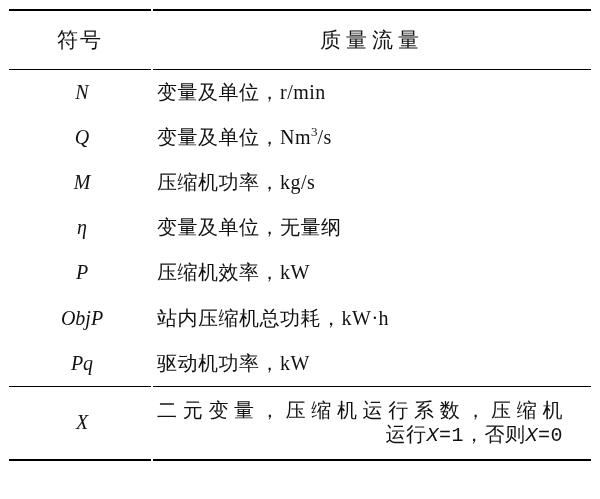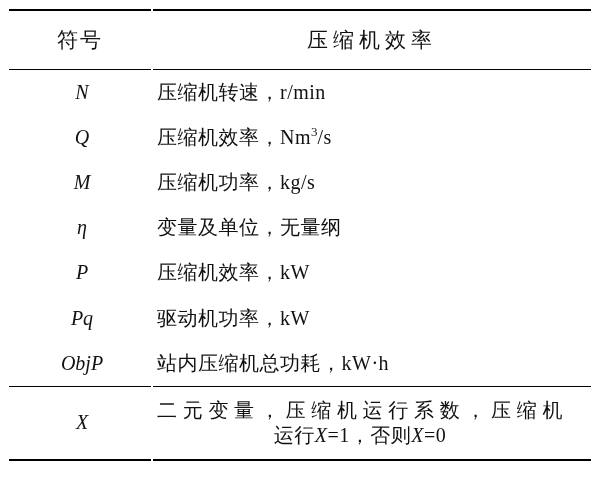--- a/index.html
+++ b/index.html
@@ -59,71 +59,71 @@
     height: 75px;
     font-size: 20px;
   }
   tr.xrow td.desc { line-height: 25px; }
   .line1 {
     display: block;
     text-align: justify;
     text-align-last: justify;
     font-family: Liberation Serif, serif;
   }
-  .line2 { display: block; text-align: center; }
+  .line2 { display: block; text-align: right; font-family: Liberation Mono, monospace; }
 </style>
 </head>
 <body>
 
 <table class="nomenclature">
   <colgroup>
     <col class="c-sym">
     <col class="c-desc">
   </colgroup>
 
   <tbody>
       <tr class="head">
     <th class="h-sym">符号</th>
-    <th class="h-desc">压缩机效率</th>
+    <th class="h-desc">质量流量</th>
   </tr>
 
   <tr class="body">
     <td class="sym"><i>N</i></td>
-    <td class="desc"><span>压缩机转速，r/min</span><sup></sup><span></span></td>
+    <td class="desc"><span>变量及单位，r/min</span><sup></sup><span></span></td>
   </tr>
 
   <tr class="body">
     <td class="sym"><i>Q</i></td>
-    <td class="desc"><span>压缩机效率，Nm</span><sup>3</sup><span>/s</span></td>
+    <td class="desc"><span>变量及单位，Nm</span><sup>3</sup><span>/s</span></td>
   </tr>
 
   <tr class="body">
     <td class="sym"><i>M</i></td>
     <td class="desc"><span>压缩机功率，kg/s</span><sup></sup><span></span></td>
   </tr>
 
   <tr class="body">
     <td class="sym"><i>η</i></td>
     <td class="desc"><span>变量及单位，无量纲</span><sup></sup><span></span></td>
   </tr>
 
 
   <tr class="body">
     <td class="sym"><i>P</i></td>
     <td class="desc"><span>压缩机效率，kW</span><sup></sup><span></span></td>
   </tr>
 
   <tr class="body">
-    <td class="sym"><i>Pq</i></td>
-    <td class="desc"><span>驱动机功率，kW</span><sup></sup><span></span></td>
+    <td class="sym"><i>ObjP</i></td>
+    <td class="desc"><span>站内压缩机总功耗，kW·h</span><sup></sup><span></span></td>
   </tr>
 
   <tr class="body">
-    <td class="sym"><i>ObjP</i></td>
-    <td class="desc"><span>站内压缩机总功耗，kW·h</span><sup></sup><span></span></td>
+    <td class="sym"><i>Pq</i></td>
+    <td class="desc"><span>驱动机功率，kW</span><sup></sup><span></span></td>
   </tr>
 
   <tr class="xrow">
     <td class="sym"><i>X</i></td>
     <td class="desc">
       <span class="line1">二元变量，压缩机运行系数，压缩机</span>
       <span class="line2"><span>运行</span><i>X</i><span>=1，否则</span><i>X</i><span>=0</span></span>
     </td>
   </tr>
 </tbody>

